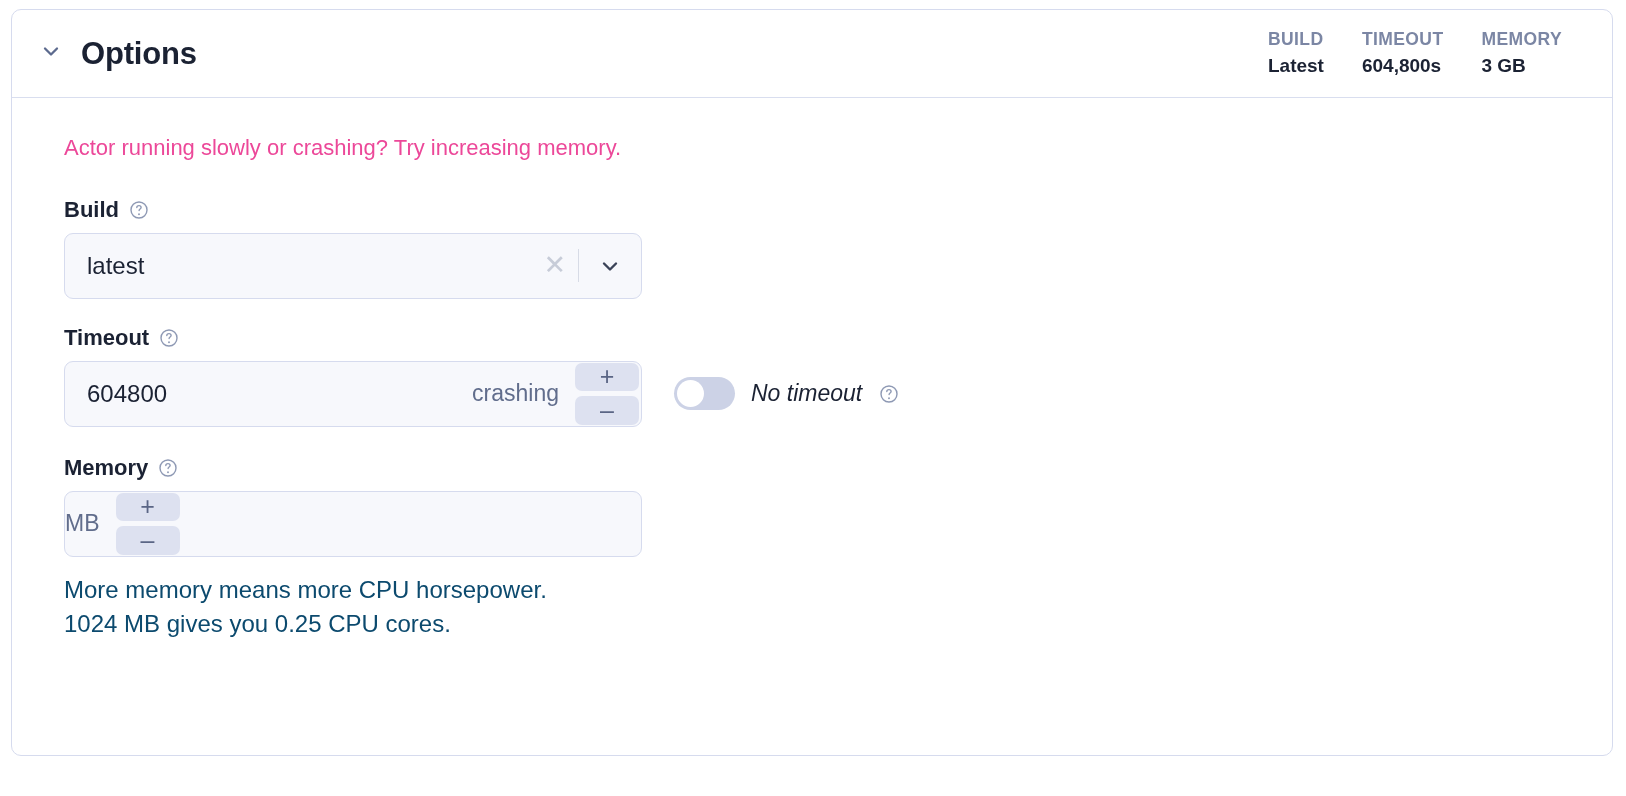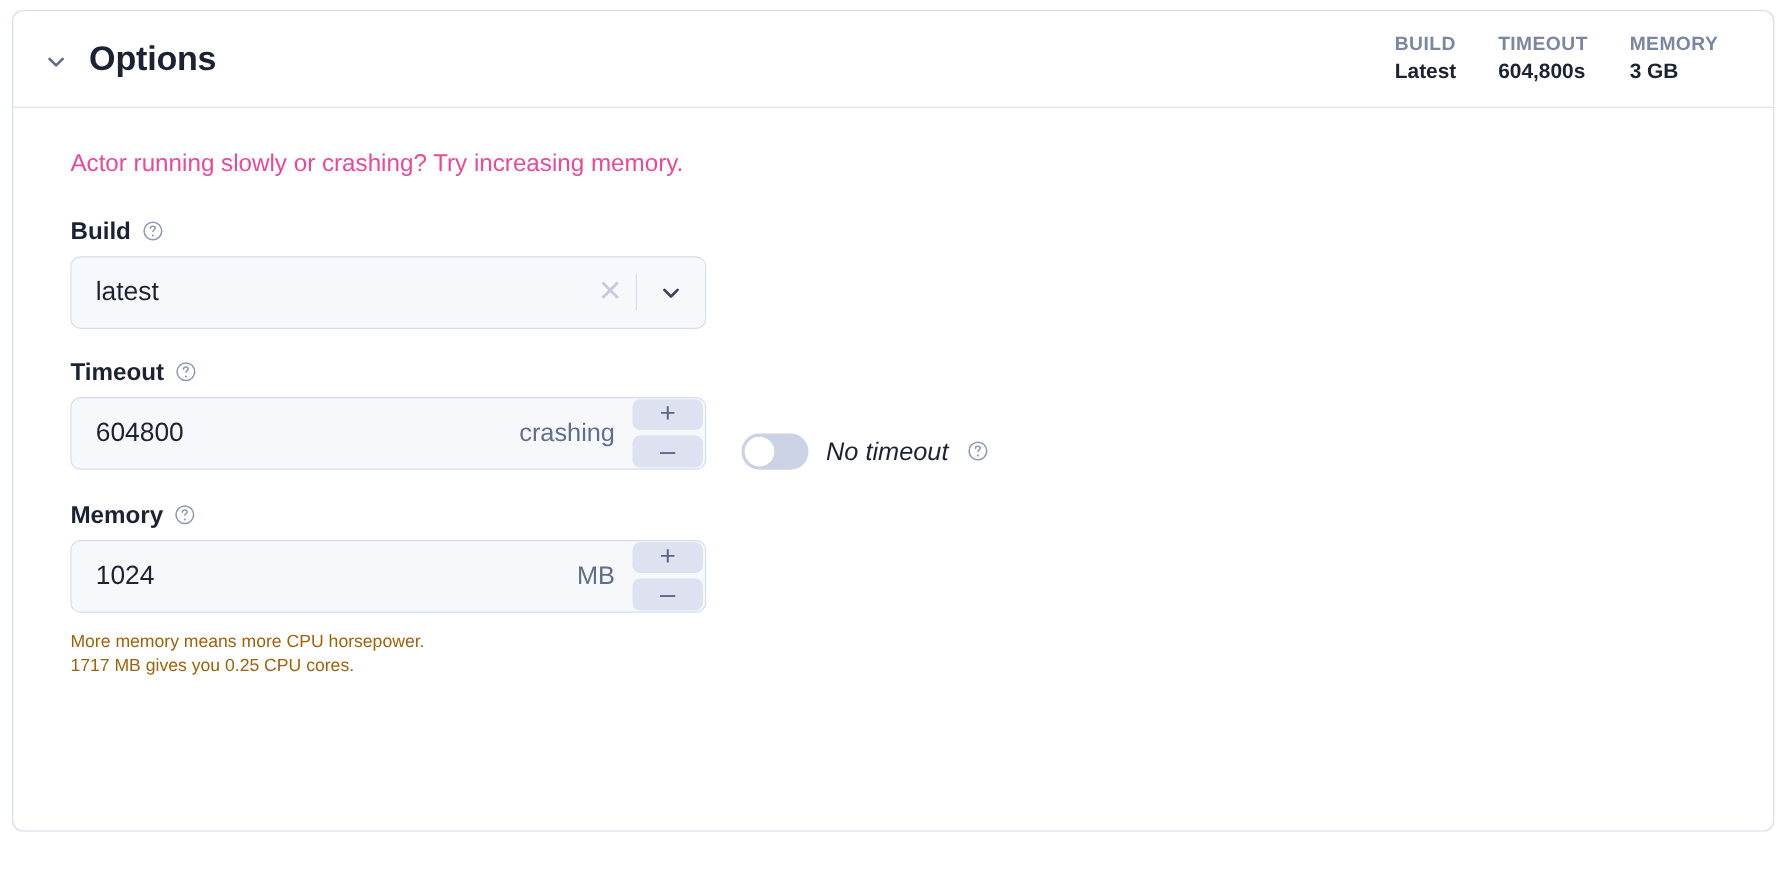--- a/index.html
+++ b/index.html
@@ -34,21 +34,21 @@
     height: 88px;
     border-bottom: 1px solid #d9deef;
     display: flex;
     align-items: center;
     justify-content: space-between;
     padding: 0 22px 0 26px;
     box-sizing: border-box;
   }
   .header-left {
     display: flex;
-    align-items: flex-end;
+    align-items: flex-start;
     gap: 17px;
   }
   .chevron-toggle {
     width: 26px;
     height: 26px;
     display: flex;
     align-items: center;
     justify-content: center;
     cursor: pointer;
   }
@@ -199,21 +199,21 @@
   .step-btn.down { border-radius: 7px 7px 7px 7px; }
   .step-glyph {
     color: #5a6585;
     font-size: 25px;
     line-height: 1;
     font-weight: 400;
   }
 
   .timeout-row {
     display: flex;
-    align-items: flex-end;
+    align-items: center;
     gap: 32px;
   }
   .toggle-group {
     display: flex;
     align-items: center;
     gap: 16px;
   }
   .toggle-switch {
     width: 61px;
     height: 33px;
@@ -237,22 +237,22 @@
     color: #1b2233;
     line-height: 1;
     font-style: italic;
   }
 
   .spacer-24 { height: 28px; }
   .spacer-26 { height: 30px; }
 
   .hint-text {
     margin-top: 16px;
-    font-size: 16px;
-    color: #a16207;
+    font-size: 24px;
+    color: #0c4a6e;
     line-height: 1.42;
   }
 </style>
 </head>
 <body>
 
 <div class="options-card">
 
   <div class="card-header">
     <div class="header-left">
@@ -360,32 +360,31 @@
         <span class="help-icon">
           <svg width="20" height="20" viewBox="0 0 20 20" fill="none">
             <circle cx="10" cy="10" r="8" stroke="#8e99b4" stroke-width="1.4"></circle>
             <path d="M7.8 7.6c0-1.2 1-2 2.2-2s2.1.8 2.1 1.9c0 1.5-2 1.5-2 3" stroke="#8e99b4" stroke-width="1.4" stroke-linecap="round" fill="none"></path>
             <circle cx="10" cy="14.2" r="0.95" fill="#8e99b4"></circle>
           </svg>
         </span>
       </div>
 
       <div class="input-shell">
-        <span class="input-value">1024</span>
         <span class="unit-label">MB</span>
         <div class="stepper">
           <div class="step-btn up">
             <span class="step-glyph">+</span>
           </div>
           <div class="step-btn down">
             <span class="step-glyph">–</span>
           </div>
         </div>
       </div>
 
       <div class="hint-text">
         <div>More memory means more CPU horsepower.</div>
-        <div>1717 MB gives you 0.25 CPU cores.</div>
+        <div>1024 MB gives you 0.25 CPU cores.</div>
       </div>
     </div>
 
   </div>
 </div>
 
 </body></html>

